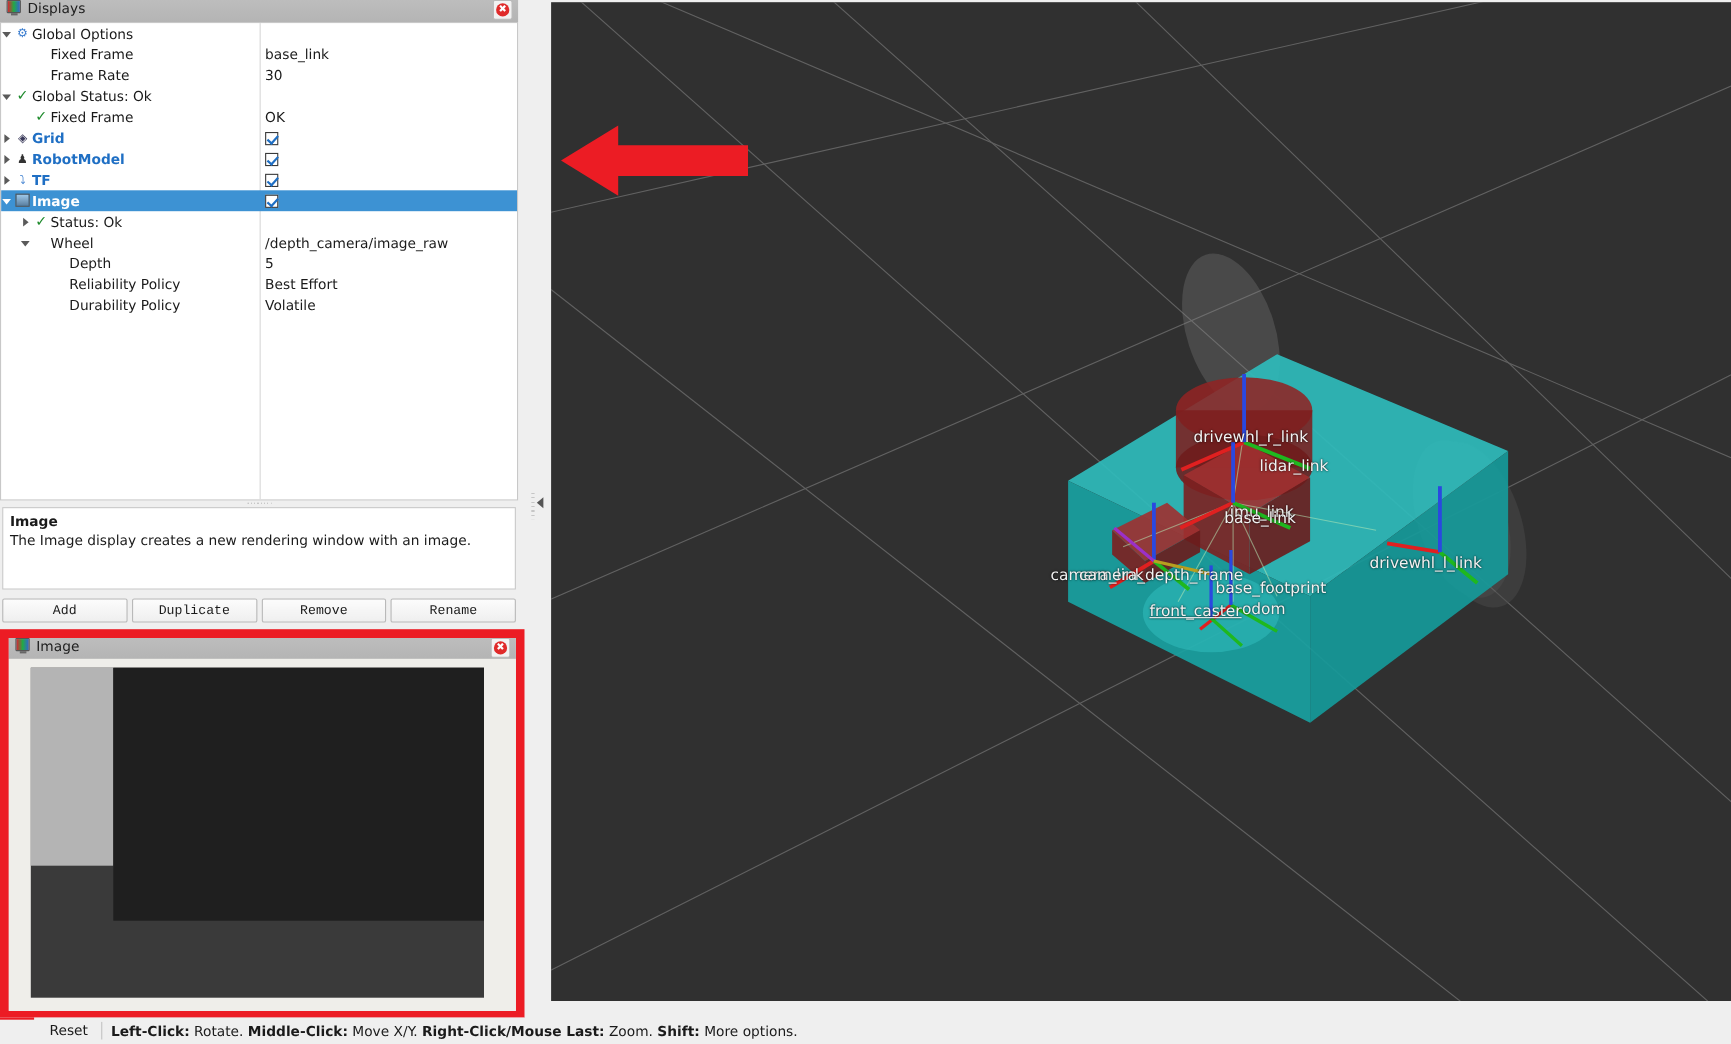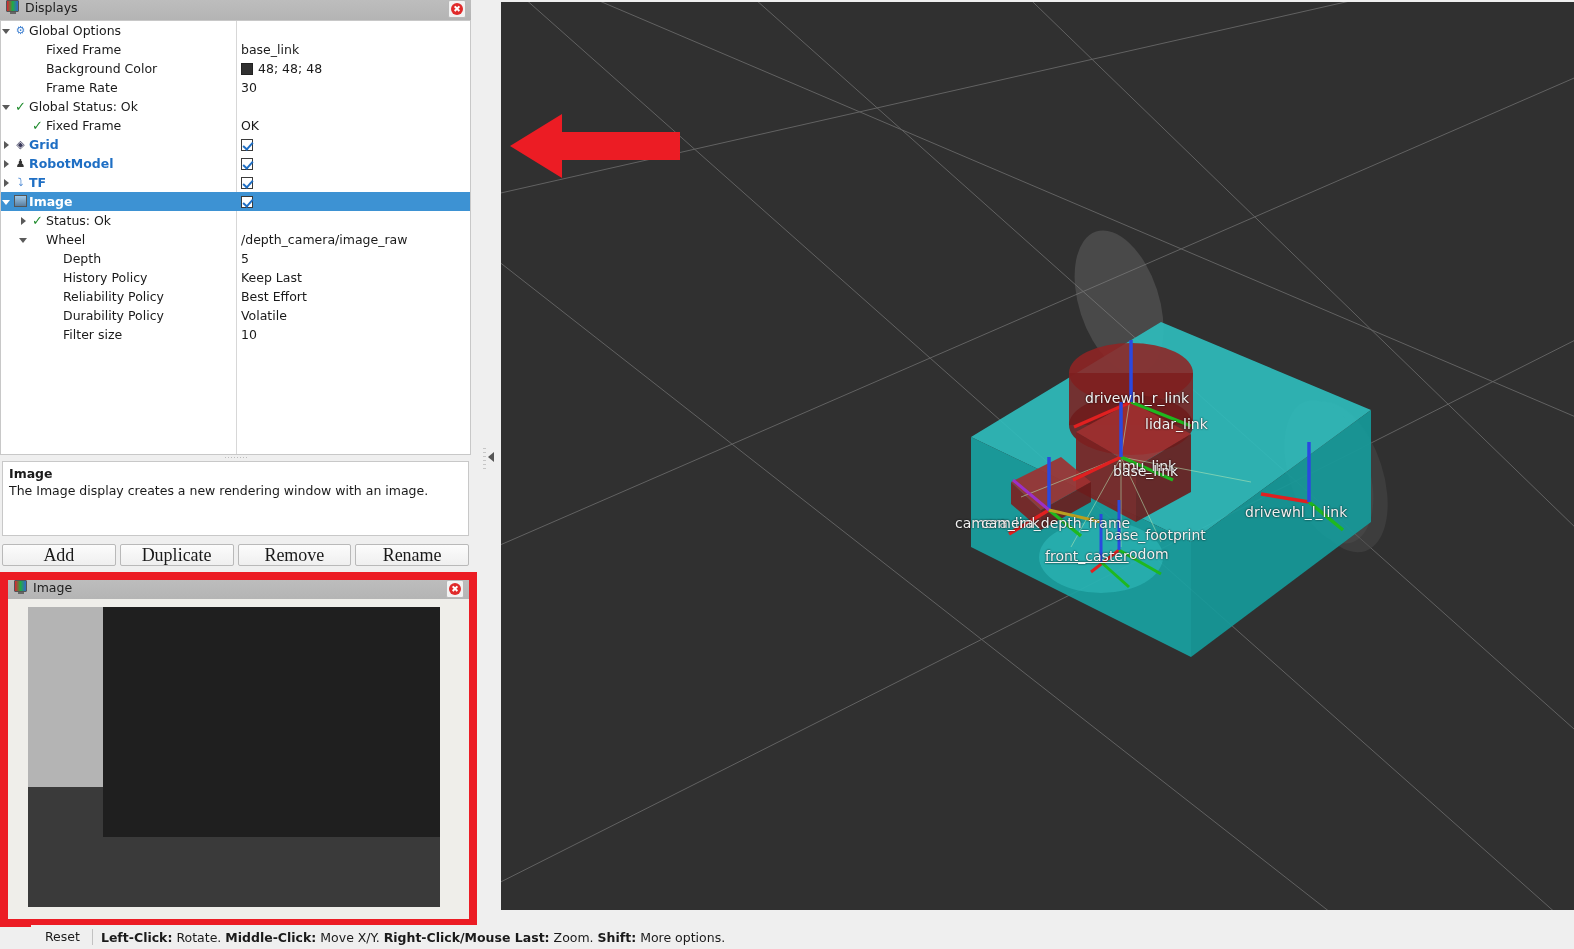--- a/index.html
+++ b/index.html
@@ -168,22 +168,22 @@
 
   
   #btn-row {
     position: absolute;
     left: 2px; top: 544px;
     width: 467px; height: 22px;
     display: flex; gap: 4px;
   }
   #btn-row button {
     flex: 1;
-    font-family: Liberation Serif, serif;
-    font-size: 18px;
+    font-family: Liberation Mono, monospace;
+    font-size: 12px;
     color: #1a1a1a;
     background: linear-gradient(to bottom,#fcfcfc,#efefef);
     border: 1px solid #b9b9b9;
     border-radius: 2px;
     padding: 0;
   }
 
   
   #image-dock {
     position: absolute;
@@ -323,30 +323,20 @@
             <span class="ico"></span>
             <span class="lbl">Fixed Frame</span>
             <span class="tval">
               <span>base_link</span>
             </span>
           </div>
           <div class="trow">
             <span style="width: 17px; flex: 0 0 17px;"></span>
             <span class="arrow"></span>
             <span class="ico"></span>
-            <span class="lbl">Background Color</span>
-            <span class="tval">
-              <span class="swatch"></span>
-              <span>48; 48; 48</span>
-            </span>
-          </div>
-          <div class="trow">
-            <span style="width: 17px; flex: 0 0 17px;"></span>
-            <span class="arrow"></span>
-            <span class="ico"></span>
             <span class="lbl">Frame Rate</span>
             <span class="tval">
               <span>30</span>
             </span>
           </div>
           <div class="trow">
             <span class="arrow open"></span>
             <span class="ico okcheck">✓</span>
             <span class="lbl">Global Status: Ok</span>
             <span class="tval"></span>
@@ -416,53 +406,33 @@
             <span class="lbl">Depth</span>
             <span class="tval">
               <span>5</span>
             </span>
           </div>
           <div class="trow">
             <span style="width: 17px; flex: 0 0 17px;"></span>
             <span style="width: 17px; flex: 0 0 17px;"></span>
             <span class="arrow"></span>
             <span class="ico"></span>
-            <span class="lbl">History Policy</span>
-            <span class="tval">
-              <span>Keep Last</span>
-            </span>
-          </div>
-          <div class="trow">
-            <span style="width: 17px; flex: 0 0 17px;"></span>
-            <span style="width: 17px; flex: 0 0 17px;"></span>
-            <span class="arrow"></span>
-            <span class="ico"></span>
             <span class="lbl">Reliability Policy</span>
             <span class="tval">
               <span>Best Effort</span>
             </span>
           </div>
           <div class="trow">
             <span style="width: 17px; flex: 0 0 17px;"></span>
             <span style="width: 17px; flex: 0 0 17px;"></span>
             <span class="arrow"></span>
             <span class="ico"></span>
             <span class="lbl">Durability Policy</span>
             <span class="tval">
               <span>Volatile</span>
-            </span>
-          </div>
-          <div class="trow">
-            <span style="width: 17px; flex: 0 0 17px;"></span>
-            <span style="width: 17px; flex: 0 0 17px;"></span>
-            <span class="arrow"></span>
-            <span class="ico"></span>
-            <span class="lbl">Filter size</span>
-            <span class="tval">
-              <span>10</span>
             </span>
           </div>
         </div>
     </div>
 
     <div id="splitter-grip"></div>
 
     <div id="desc-box">
       <b>Image</b><br>
       <span>The Image display creates a new rendering window with an image.</span>

